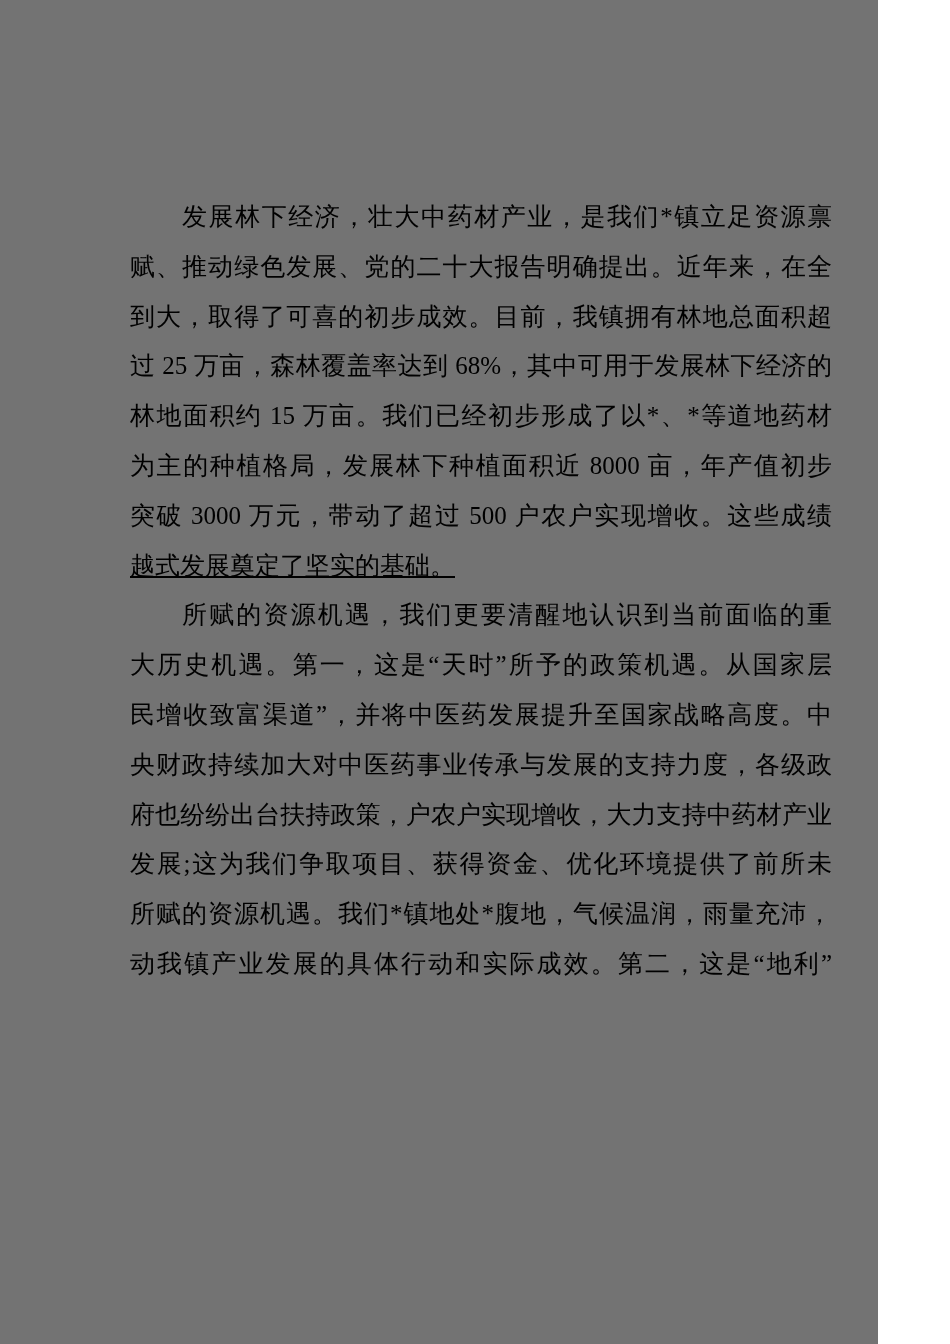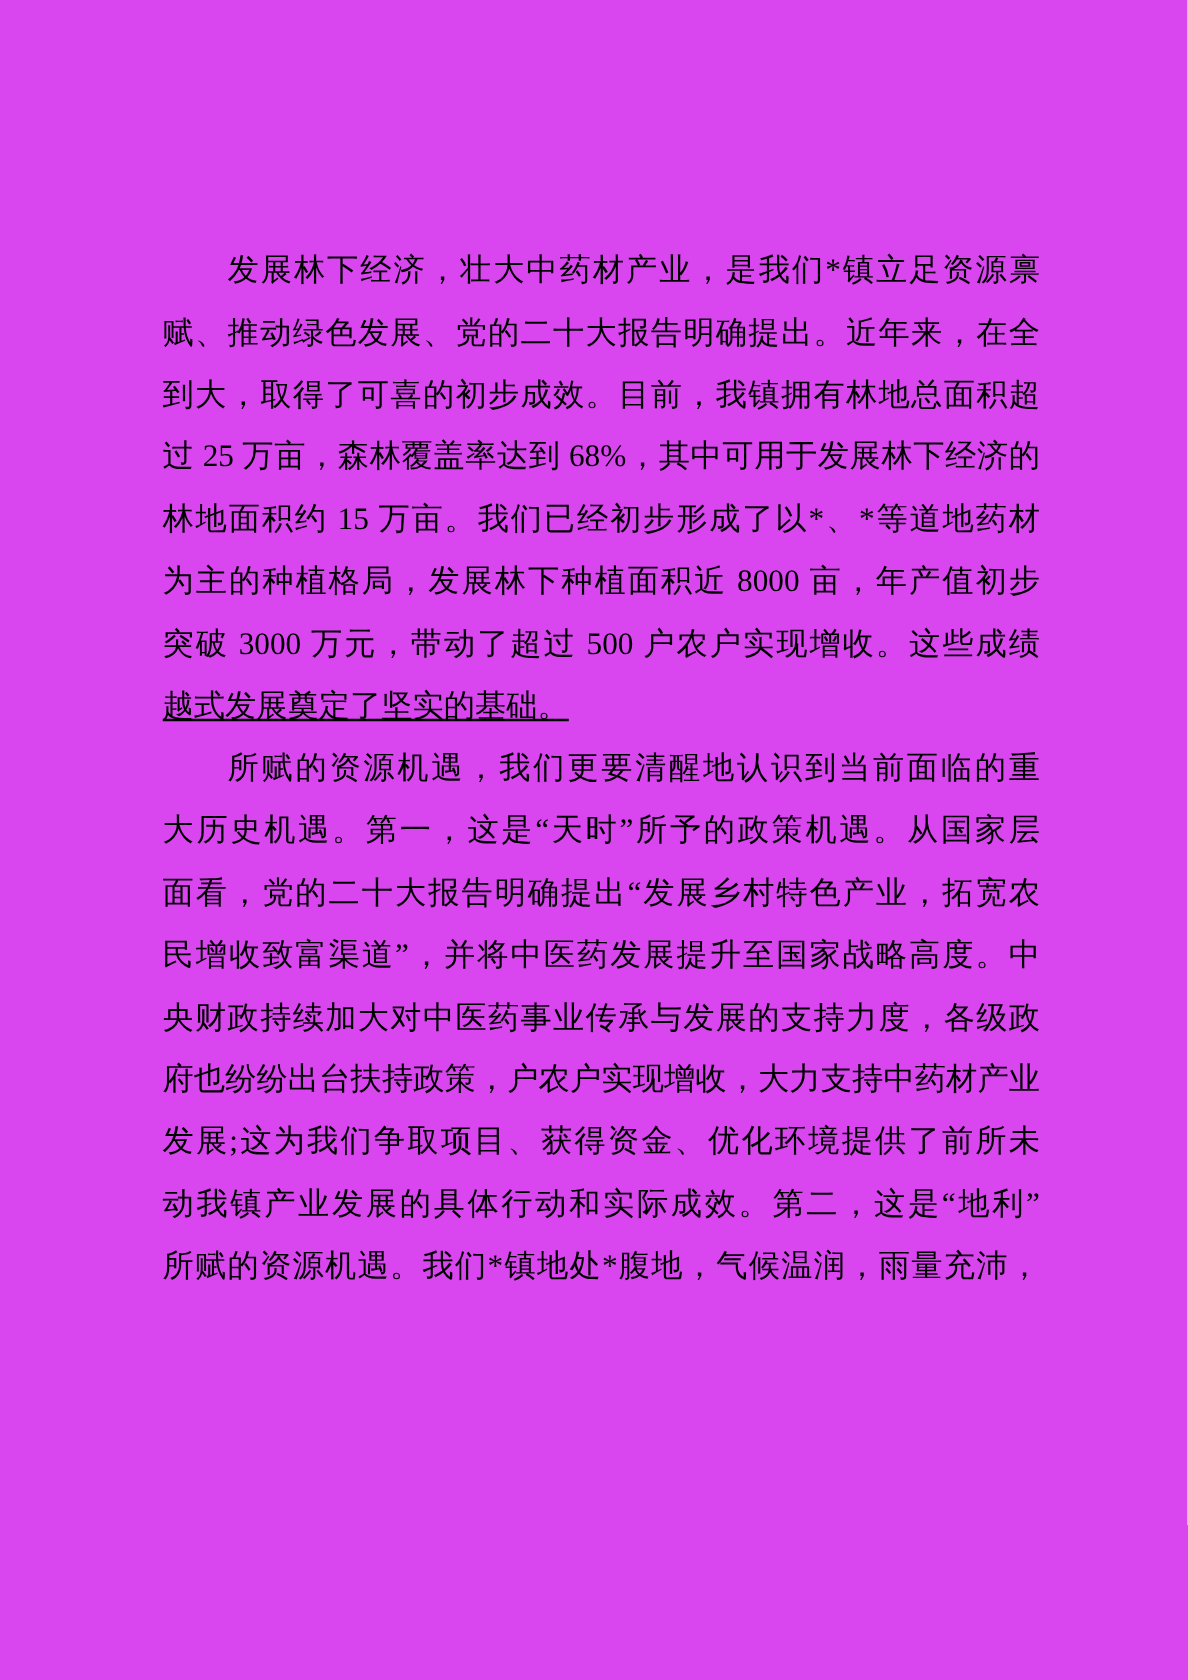--- a/index.html
+++ b/index.html
@@ -2,23 +2,23 @@
 <html><head>
 <meta charset="utf-8">
 <style>
   html, body {
     margin: 0;
     padding: 0;
     background: #ffffff;
   }
   .page {
     position: relative;
-    width: 950px;
+    width: 878px;
     height: 1344px;
-    background: #d946ef;
+    background: #737373;
     overflow: hidden;
   }
   .text-block {
     position: absolute;
     left: 130px;
     top: 192px;
     width: 702px;
     color: #000000;
     font-family: "Liberation Serif", serif;
     font-size: 25px;
@@ -58,22 +58,21 @@
         <div class="line">到大，取得了可喜的初步成效。目前，我镇拥有林地总面积超</div>
         <div class="line">过 25 万亩，森林覆盖率达到 68%，其中可用于发展林下经济的</div>
         <div class="line">林地面积约 15 万亩。我们已经初步形成了以*、*等道地药材</div>
         <div class="line">为主的种植格局，发展林下种植面积近 8000 亩，年产值初步</div>
         <div class="line">突破 3000 万元，带动了超过 500 户农户实现增收。这些成绩</div>
         <div class="line">越式发展奠定了坚实的基础。</div>
       </div>
       <div class="para">
         <div class="line">所赋的资源机遇，我们更要清醒地认识到当前面临的重</div>
         <div class="line">大历史机遇。第一，这是“天时”所予的政策机遇。从国家层</div>
-        <div class="line">面看，党的二十大报告明确提出“发展乡村特色产业，拓宽农</div>
         <div class="line">民增收致富渠道”，并将中医药发展提升至国家战略高度。中</div>
         <div class="line">央财政持续加大对中医药事业传承与发展的支持力度，各级政</div>
         <div class="line">府也纷纷出台扶持政策，户农户实现增收，大力支持中药材产业</div>
         <div class="line">发展;这为我们争取项目、获得资金、优化环境提供了前所未</div>
+        <div class="line">所赋的资源机遇。我们*镇地处*腹地，气候温润，雨量充沛，</div>
         <div class="line">动我镇产业发展的具体行动和实际成效。第二，这是“地利”</div>
-        <div class="line">所赋的资源机遇。我们*镇地处*腹地，气候温润，雨量充沛，</div>
       </div>
     </div>
 </div>
 
 </body></html>

